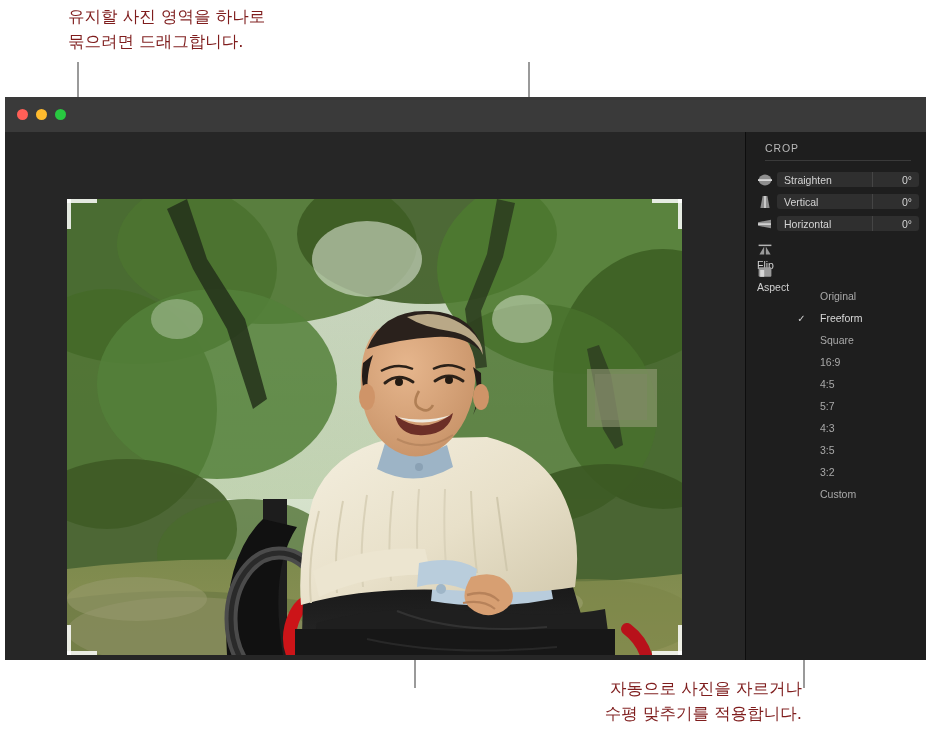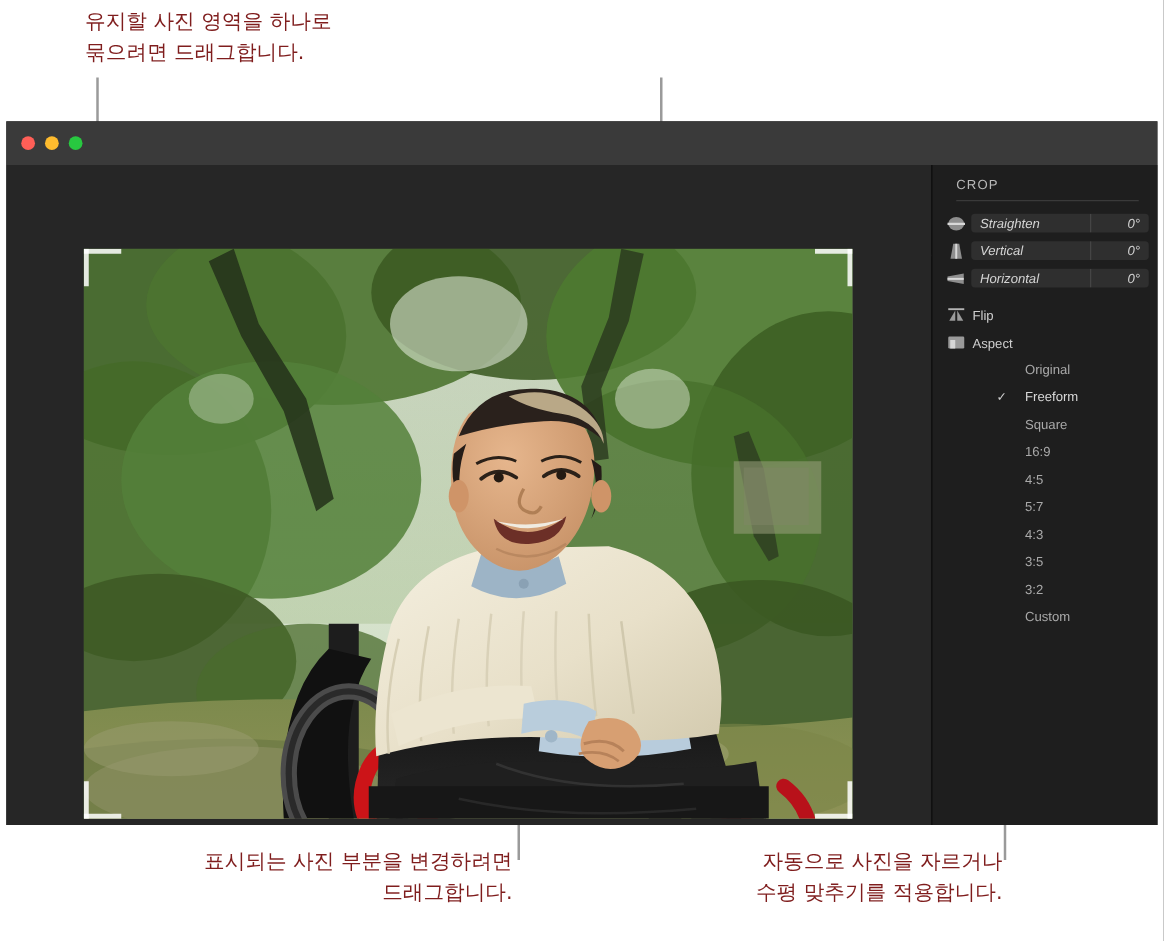--- a/index.html
+++ b/index.html
@@ -44,46 +44,44 @@
   .photo{position:absolute;left:62px;top:67px;width:615px;height:456px;overflow:hidden;background:#3e5a2c;}
   .photo svg{display:block;width:615px;height:456px;}
   .hb{position:absolute;background:rgba(255,255,255,.85);}
 
   
   .panel{position:absolute;left:740px;top:35px;width:181px;height:528px;background:#1e1e1e;
     border-left:1px solid #0d0d0d;}
   .panel-title{position:absolute;left:19px;top:10px;font-size:10.5px;letter-spacing:.9px;color:#b9b9b9;}
   .hr{position:absolute;left:19px;top:28px;width:146px;height:1px;background:#3a3a3a;}
 
-  .row{position:absolute;left:11px;width:162px;height:17px;display:flex;align-items:center;font-style:italic;}
+  .row{position:absolute;left:11px;width:162px;height:17px;display:flex;align-items:flex-end;}
   .row .ic{width:16px;height:14px;margin-right:4px;flex:0 0 16px;}
   .sl{flex:1;height:15px;background:#2f2f2f;border-radius:3px;display:flex;align-items:center;
      position:relative;overflow:hidden;}
   .sl .nm{font-size:10.5px;color:#d4d4d4;padding-left:7px;}
   .sl .vsep{position:absolute;left:95px;top:0;width:1px;height:15px;background:#454545;}
   .sl .vl{position:absolute;right:7px;font-size:10.5px;color:#d4d4d4;}
 
-  .mrow{position:absolute;left:11px;width:162px;height:16px;display:flex;align-items:flex-end;}
+  .mrow{position:absolute;left:11px;width:162px;height:16px;display:flex;align-items:flex-start;flex-direction:column;}
   .mrow .ic{width:16px;height:14px;margin-right:5px;flex:0 0 16px;}
   .mrow .lb{font-size:10.5px;color:#cfcfcf;}
 
   .arow{position:absolute;left:11px;width:162px;height:16px;display:flex;align-items:center;margin-left:36px;}
   .arow .ck{width:17px;flex:0 0 17px;font-size:10px;color:#cfcfcf;text-align:center;}
   .arow .lb{font-size:10.5px;color:#a9a9a9;padding-left:10px;}
   .arow.sel .lb{color:#d8d8d8;}
 </style>
 </head>
 <body>
 
 <div class="stage">
 
   <div class="callout tl">유지할 사진 영역을 하나로
 묶으려면 드래그합니다.</div>
-  <div class="callout bl">표시되는 사진 부분을 변경하려면
-드래그합니다.</div>
   <div class="callout br">자동으로 사진을 자르거나
 수평 맞추기를 적용합니다.</div>
 
   <div class="leader" style="left:77px;top:62px;height:110px;"></div>
   <div class="leader" style="left:528px;top:62px;height:42px;"></div>
   <div class="leader" style="left:414px;top:616px;height:72px;"></div>
   <div class="leader" style="left:803px;top:645px;height:43px;"></div>
 
   <div class="window">
 

